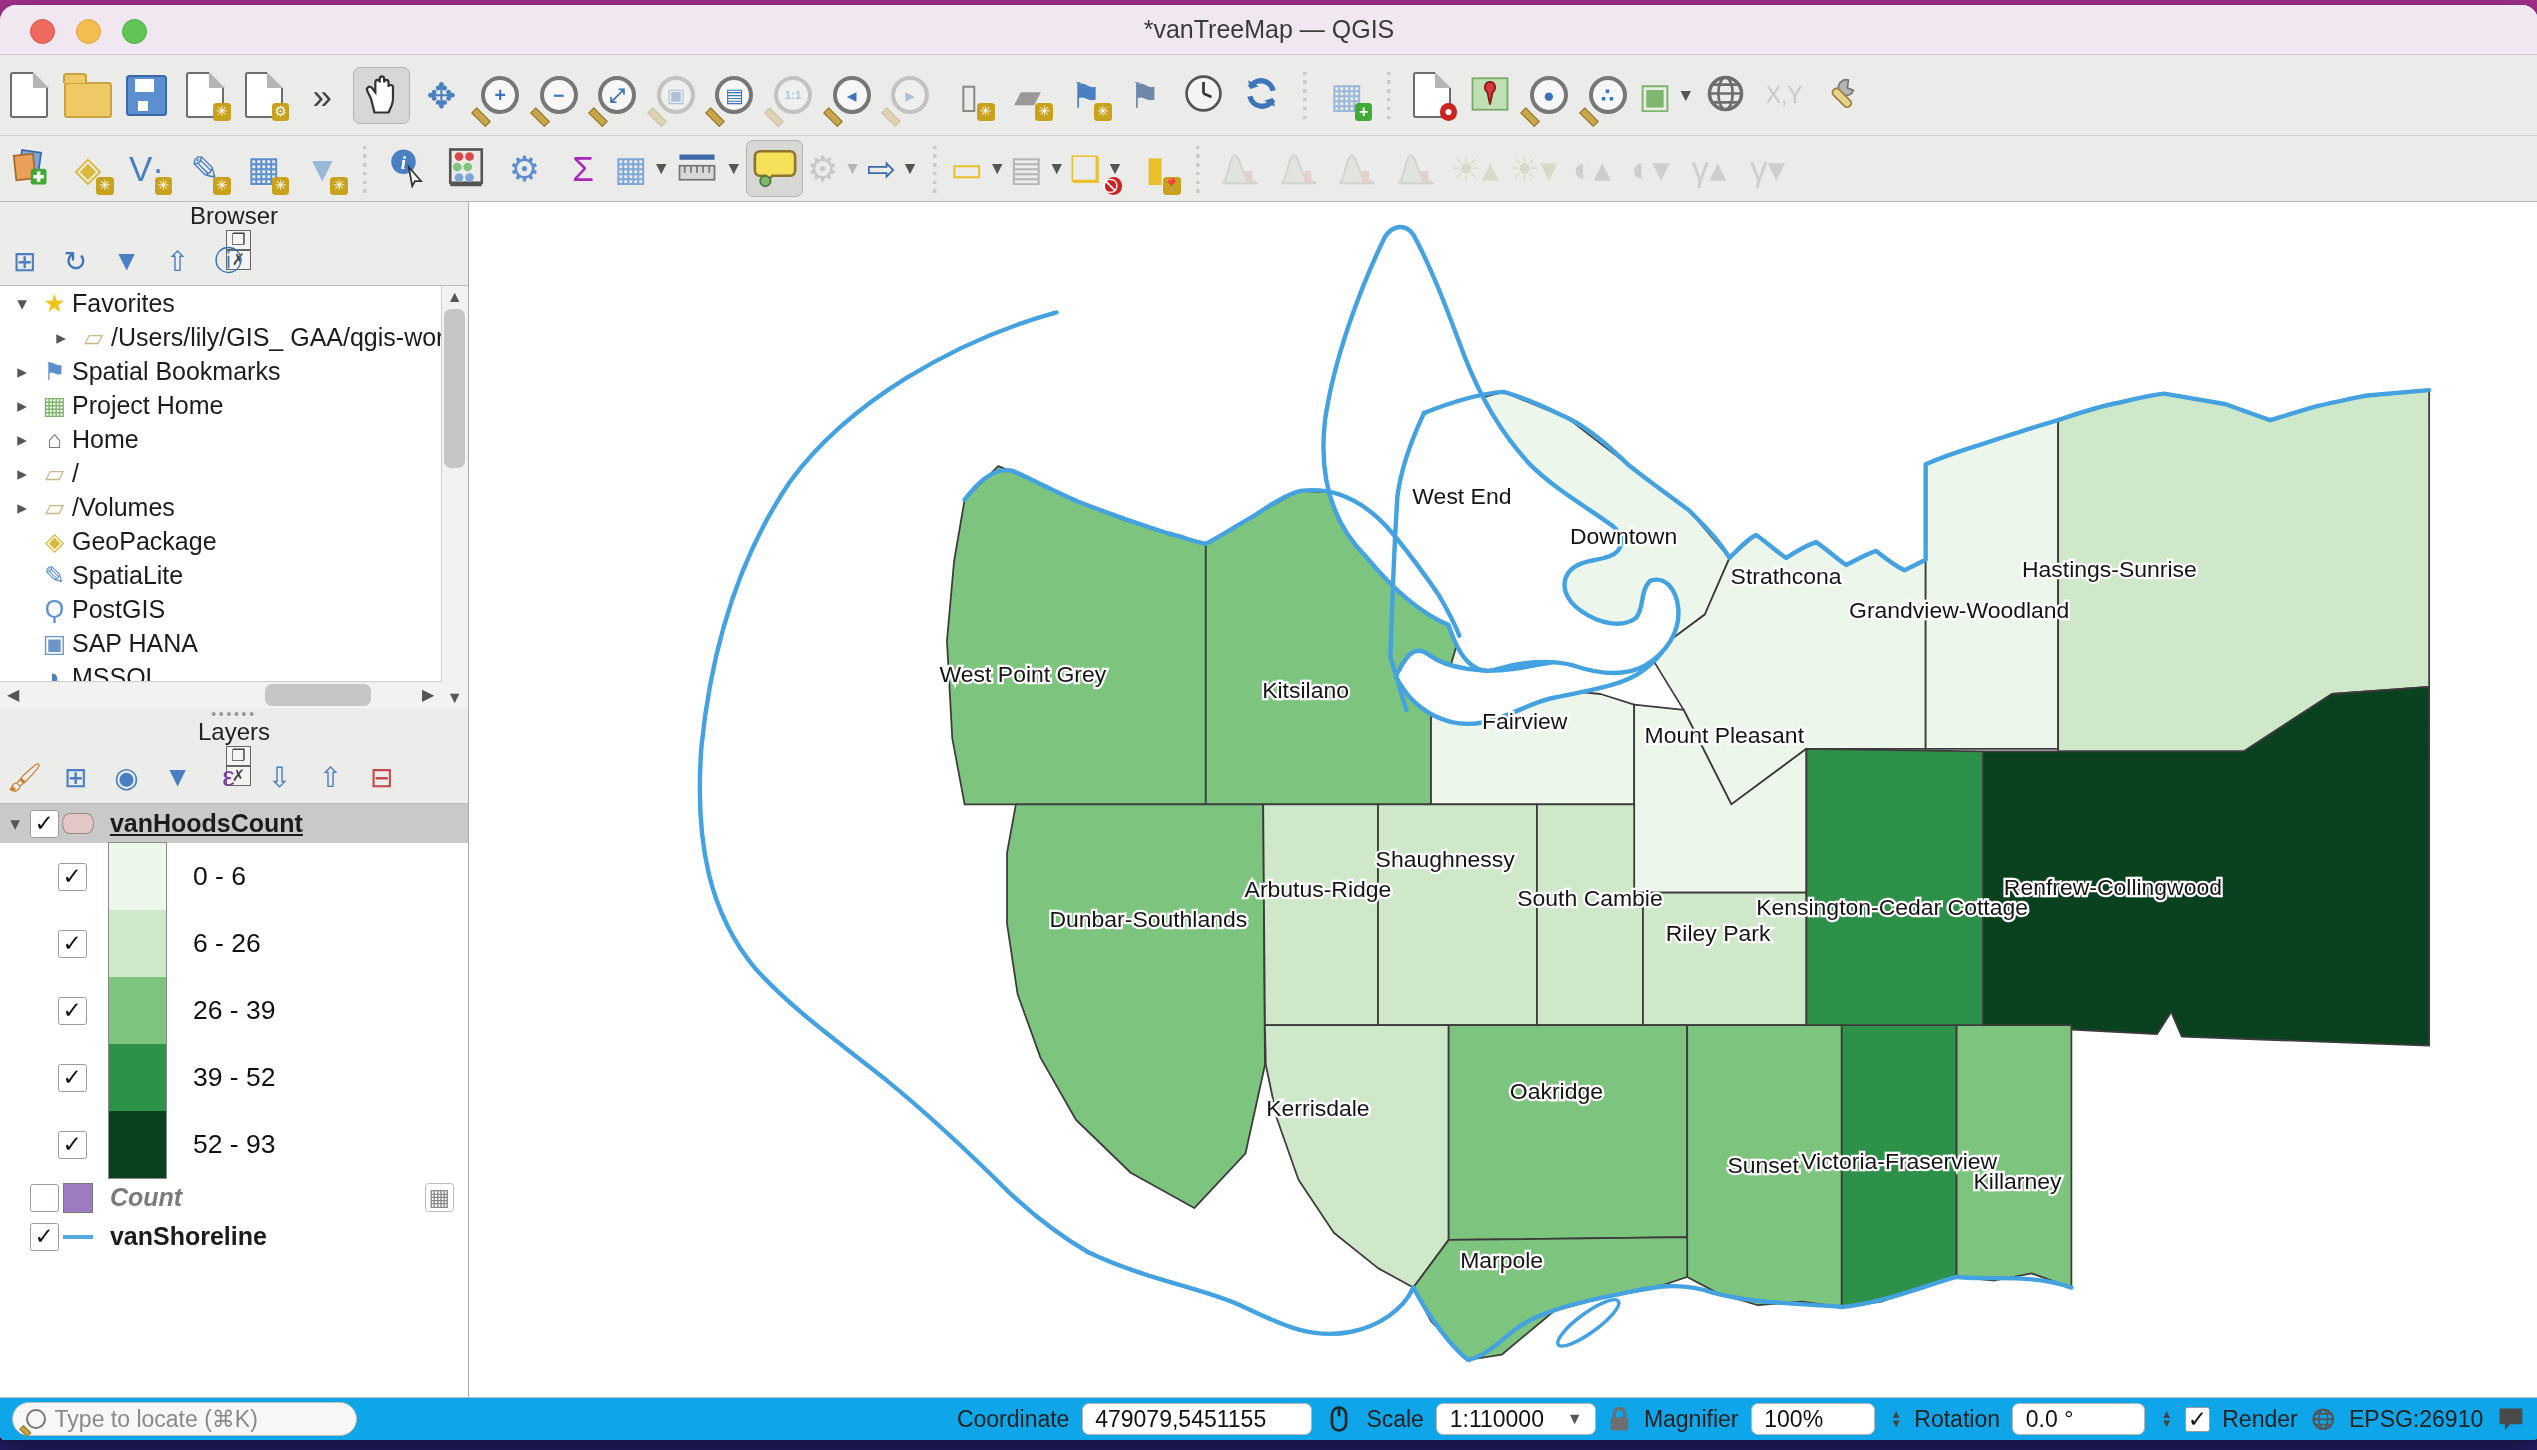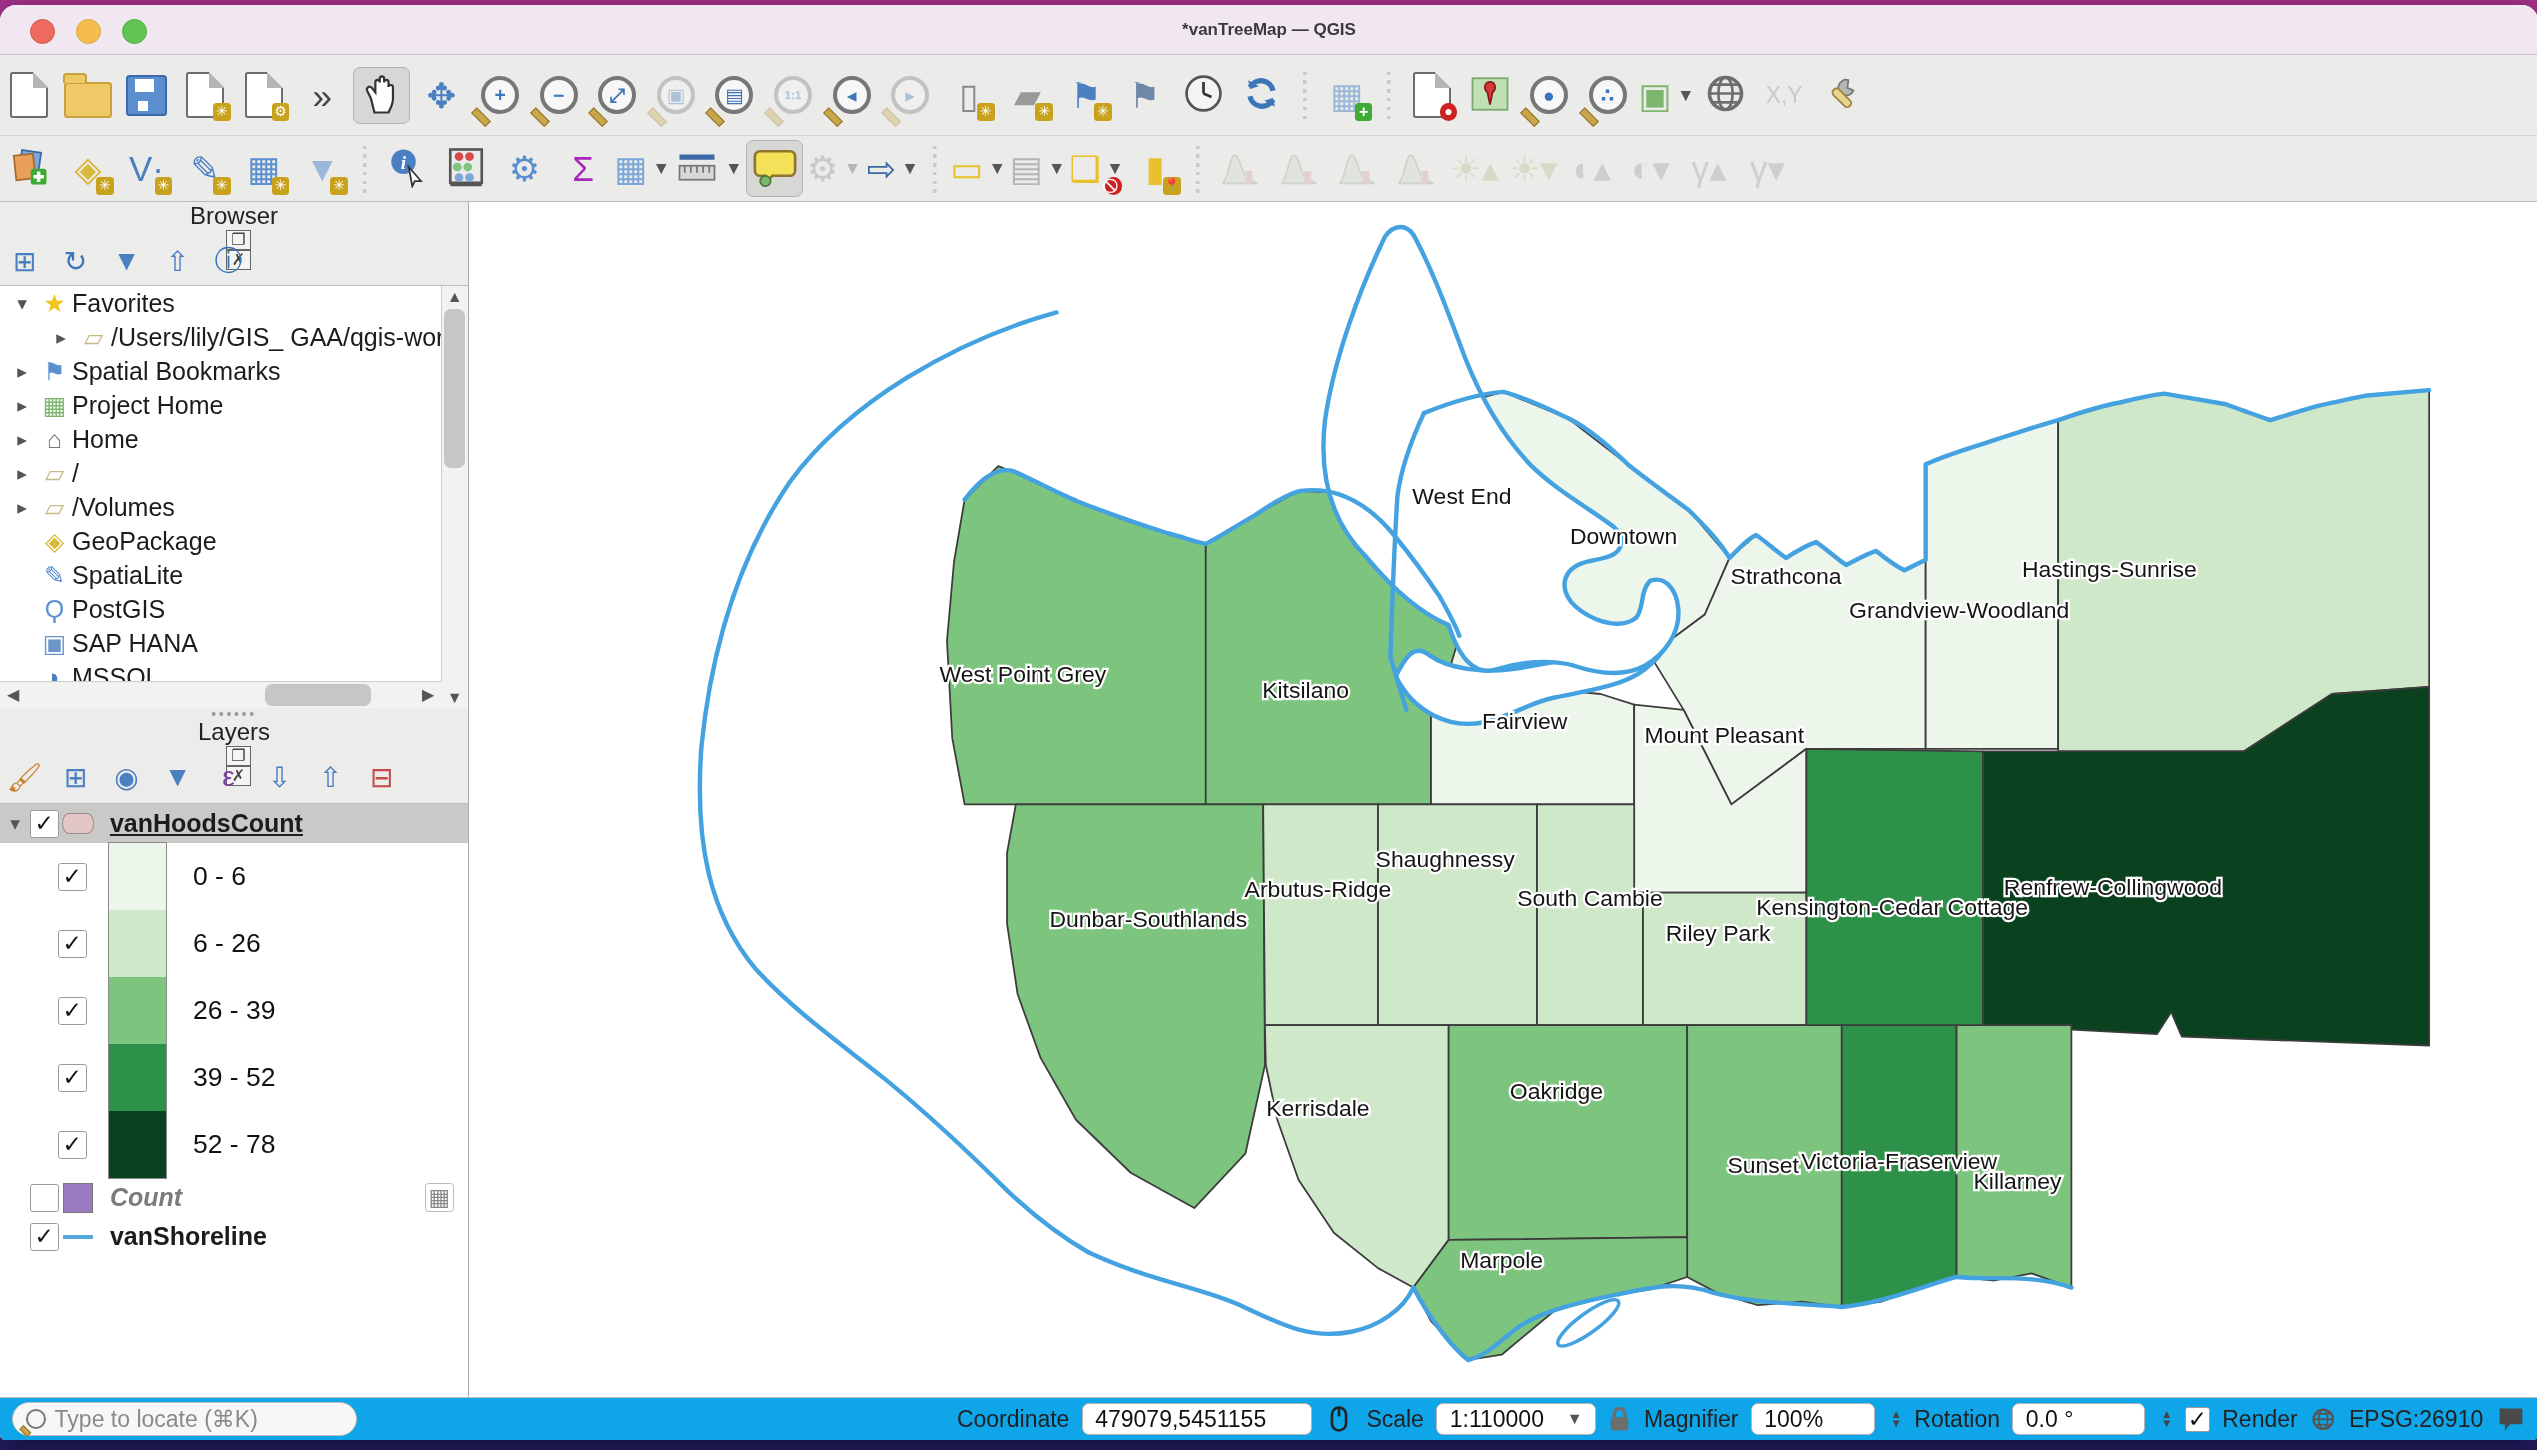--- a/index.html
+++ b/index.html
@@ -11,21 +11,21 @@
   .window{position:absolute;left:0;right:0;top:5.3px;bottom:10.6px;background:#ececeb;
     border-radius:16px 16px 5.3px 5.3px;box-shadow:0 8.8px 35px rgba(0,0,0,.5);overflow:hidden;}
   
   .titlebar{position:absolute;left:0;right:0;top:0;height:49px;background:#f1e7f0;
     border-bottom:0.9px solid #cfc4ce;display:flex;align-items:center;justify-content:center;}
   .traffic{position:absolute;left:30px;top:13.3px;display:flex;gap:21px;}
   .traffic span{width:23px;height:23px;border-radius:50%;display:inline-block;}
   .t-red{background:#ee6a5f;border:0.9px solid #d65549;}
   .t-yellow{background:#f5bd4f;border:0.9px solid #dca73c;}
   .t-green{background:#61c454;border:0.9px solid #4caf41;}
-  .wtitle{font-size:17px;font-weight:700;color:#3a3a3a;}
+  .wtitle{font-size:25px;font-weight:400;color:#3a3a3a;}
   
   .toolbar{position:absolute;left:0;right:0;display:flex;align-items:center;background:#ebebe9;}
   .tb1{top:50px;height:80px;border-bottom:0.9px solid #d2d2d0;}
   .tb2{top:131px;height:65px;border-bottom:0.9px solid #b9b9b7;}
   .tbtn{height:55px;min-width:55px;margin:0 1.8px;border-radius:7px;display:flex;align-items:center;
     justify-content:center;position:relative;flex:0 0 auto;}
   .tbtn.active{background:#d7d7d5;border:0.9px solid #b3b3b1;}
   .tbtn.disabled{opacity:.35;}
   .tb-sep{width:12.4px;height:48px;margin:0 7px;flex:0 0 auto;
     background:repeating-linear-gradient(0deg,#c9c9c7 0 3.5px,transparent 3.5px 8.8px);
@@ -526,21 +526,21 @@
             <span class="legend-label">26 - 39</span>
           </div>
           <div class="legend-row">
             <span class="cb" style="margin-left: 58px;">✓</span>
             <span class="legend-sw" style="background: rgb(46, 145, 73); margin-left: 21px;"></span>
             <span class="legend-label">39 - 52</span>
           </div>
           <div class="legend-row">
             <span class="cb" style="margin-left: 58px;">✓</span>
             <span class="legend-sw" style="background: rgb(10, 66, 31); margin-left: 21px;"></span>
-            <span class="legend-label">52 - 78</span>
+            <span class="legend-label">52 - 93</span>
           </div>
           <div class="trow" style="height: 39px;">
             <span class="arrow"></span>
             <span class="cb"></span>
             <span style="width: 39px; display: flex; justify-content: center; align-items: center; flex: 0 0 auto;">
               <span style="width: 28px; height: 28px; background: rgb(155, 124, 192); border: 0.9px solid rgb(119, 119, 119);"></span>
             </span>
             <span class="lyr-name italic">Count</span>
             <span style="margin-left: auto; margin-right: 14px; color: rgb(136, 136, 136); font-size: 23px; border: 1.8px solid rgb(187, 187, 187); border-radius: 3.5px; padding: 0px 2.7px;">▦</span>
           </div>

